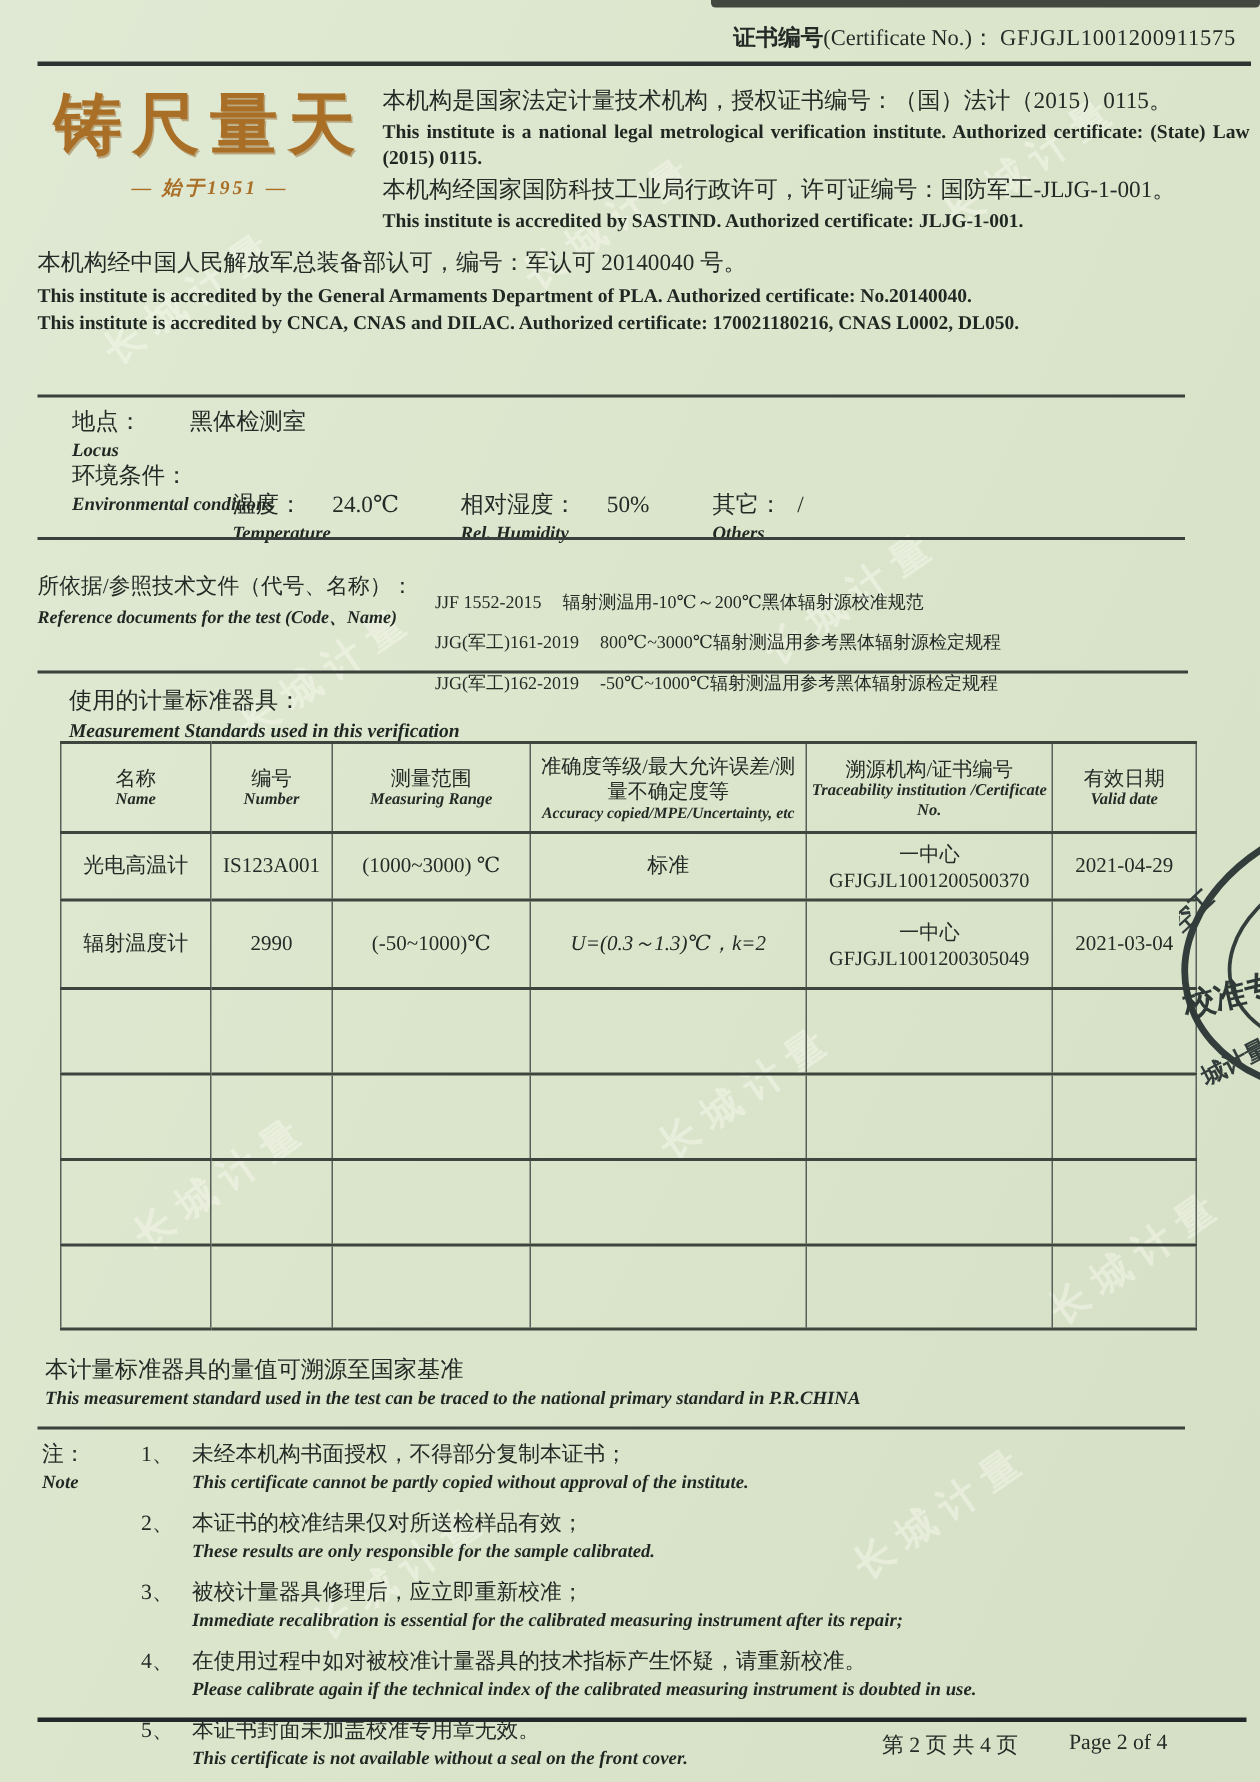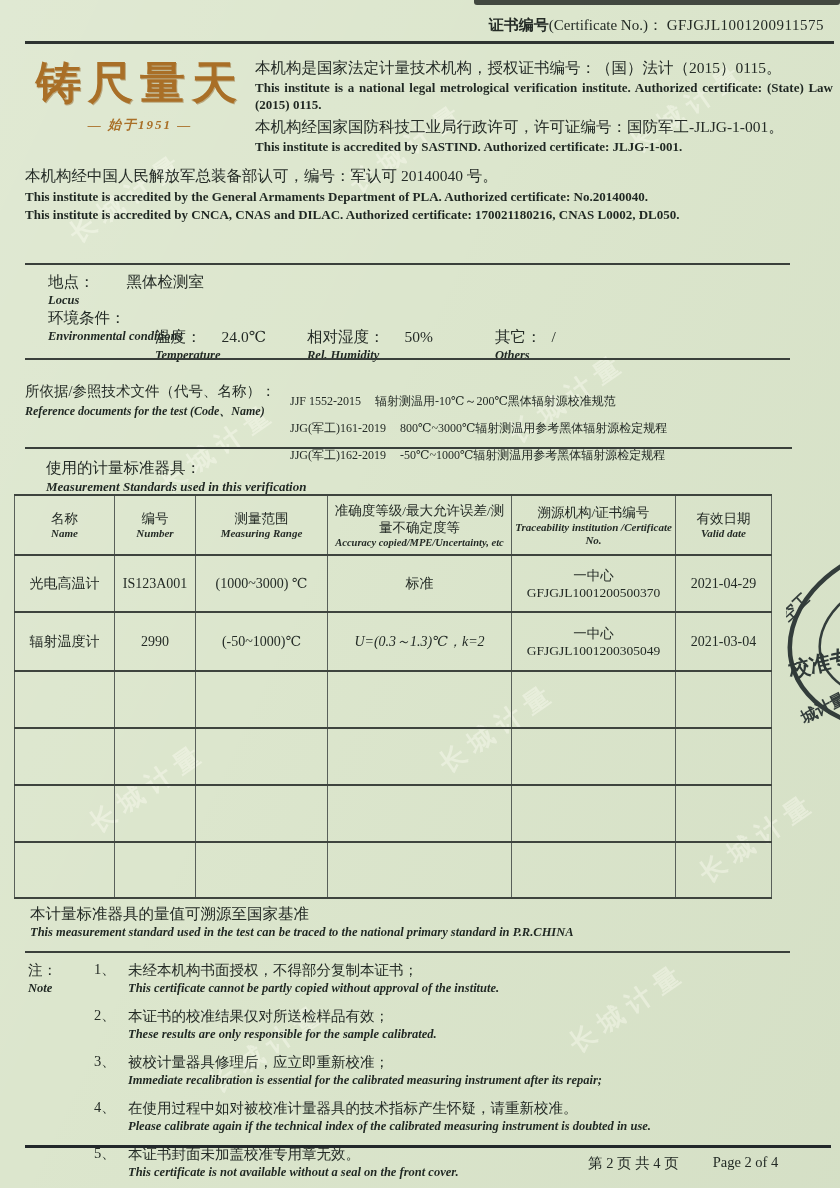--- a/index.html
+++ b/index.html
@@ -34,21 +34,21 @@
   .env-label{left:48px; top:306px;}
   .env-group{top:325px;}
   .env-group .val{margin-left:20px;}
   
   .ref-label{left:25px; top:380px; width:262px;}
   .ref-docs{left:290px; top:388px; width:505px; font-size:12px; line-height:27px; white-space:nowrap;}
   .ref-docs .code{margin-right:14px;}
   
   .std-head{left:46px; top:456px;}
   
-  table.std{position:absolute; left:14px; top:494px; border-collapse:collapse; table-layout:fixed;border-radius:23px;}
+  table.std{position:absolute; left:40px; top:494px; border-collapse:collapse; table-layout:fixed;border-radius:23px;}
   table.std td{border-left:1px solid #59605a; border-right:1px solid #59605a;
                border-top:2px solid #3e443e; border-bottom:2px solid #3e443e;
                text-align:center; vertical-align:middle; padding:1px 2px; overflow:hidden;}
   table.std .h-zh{font-size:13.5px; line-height:17px;}
   table.std .h-en{font-size:11px; line-height:13px; font-style:italic; font-weight:bold;}
   table.std .c{font-size:14px; line-height:18px;}
   table.std .c2{font-size:13.5px; line-height:17px;}
   
   .trace{left:30px; top:902px; width:760px;}
   
@@ -121,21 +121,21 @@
     <div class="small-en">Environmental conditions</div>
   </div>
   <div class="abs env-group" style="left:155px">
     <div><span class="zh">温度：</span><span class="zh val">24.0℃</span></div>
     <div class="small-en">Temperature</div>
   </div>
   <div class="abs env-group" style="left:307px">
     <div><span class="zh">相对湿度：</span><span class="zh val">50%</span></div>
     <div class="small-en">Rel. Humidity</div>
   </div>
-  <div class="abs env-group" style="left:495px">
+  <div class="abs env-group" style="left:475px">
     <div><span class="zh">其它：</span><span class="zh" style="margin-left:10px">/</span></div>
     <div class="small-en">Others</div>
   </div>
 
   <div class="rule" style="left:25px; top:358px; width:765px;"></div>
 
   <div class="abs ref-label">
     <div class="zh" style="font-size:14.5px">所依据/参照技术文件（代号、名称）：</div>
     <div class="small-en" style="font-size:12px">Reference documents for the test (Code、Name)</div>
   </div>
@@ -180,21 +180,21 @@
           </td>
       <td>
             <div class="h-zh">溯源机构/证书编号</div>
             <div class="h-en">Traceability institution /Certificate No.</div>
           </td>
       <td>
             <div class="h-zh">有效日期</div>
             <div class="h-en">Valid date</div>
           </td>
     </tr>
-    <tr style="height:57px">
+    <tr style="height:45px">
       <td class="c">光电高温计</td>
       <td class="c">IS123A001</td>
       <td class="c">(1000~3000) ℃</td>
       <td class="c">标准</td>
       <td>
             <div class="c2">一中心</div>
             <div class="c2">GFJGJL1001200500370</div>
           </td>
       <td class="c">2021-04-29</td>
     </tr>

